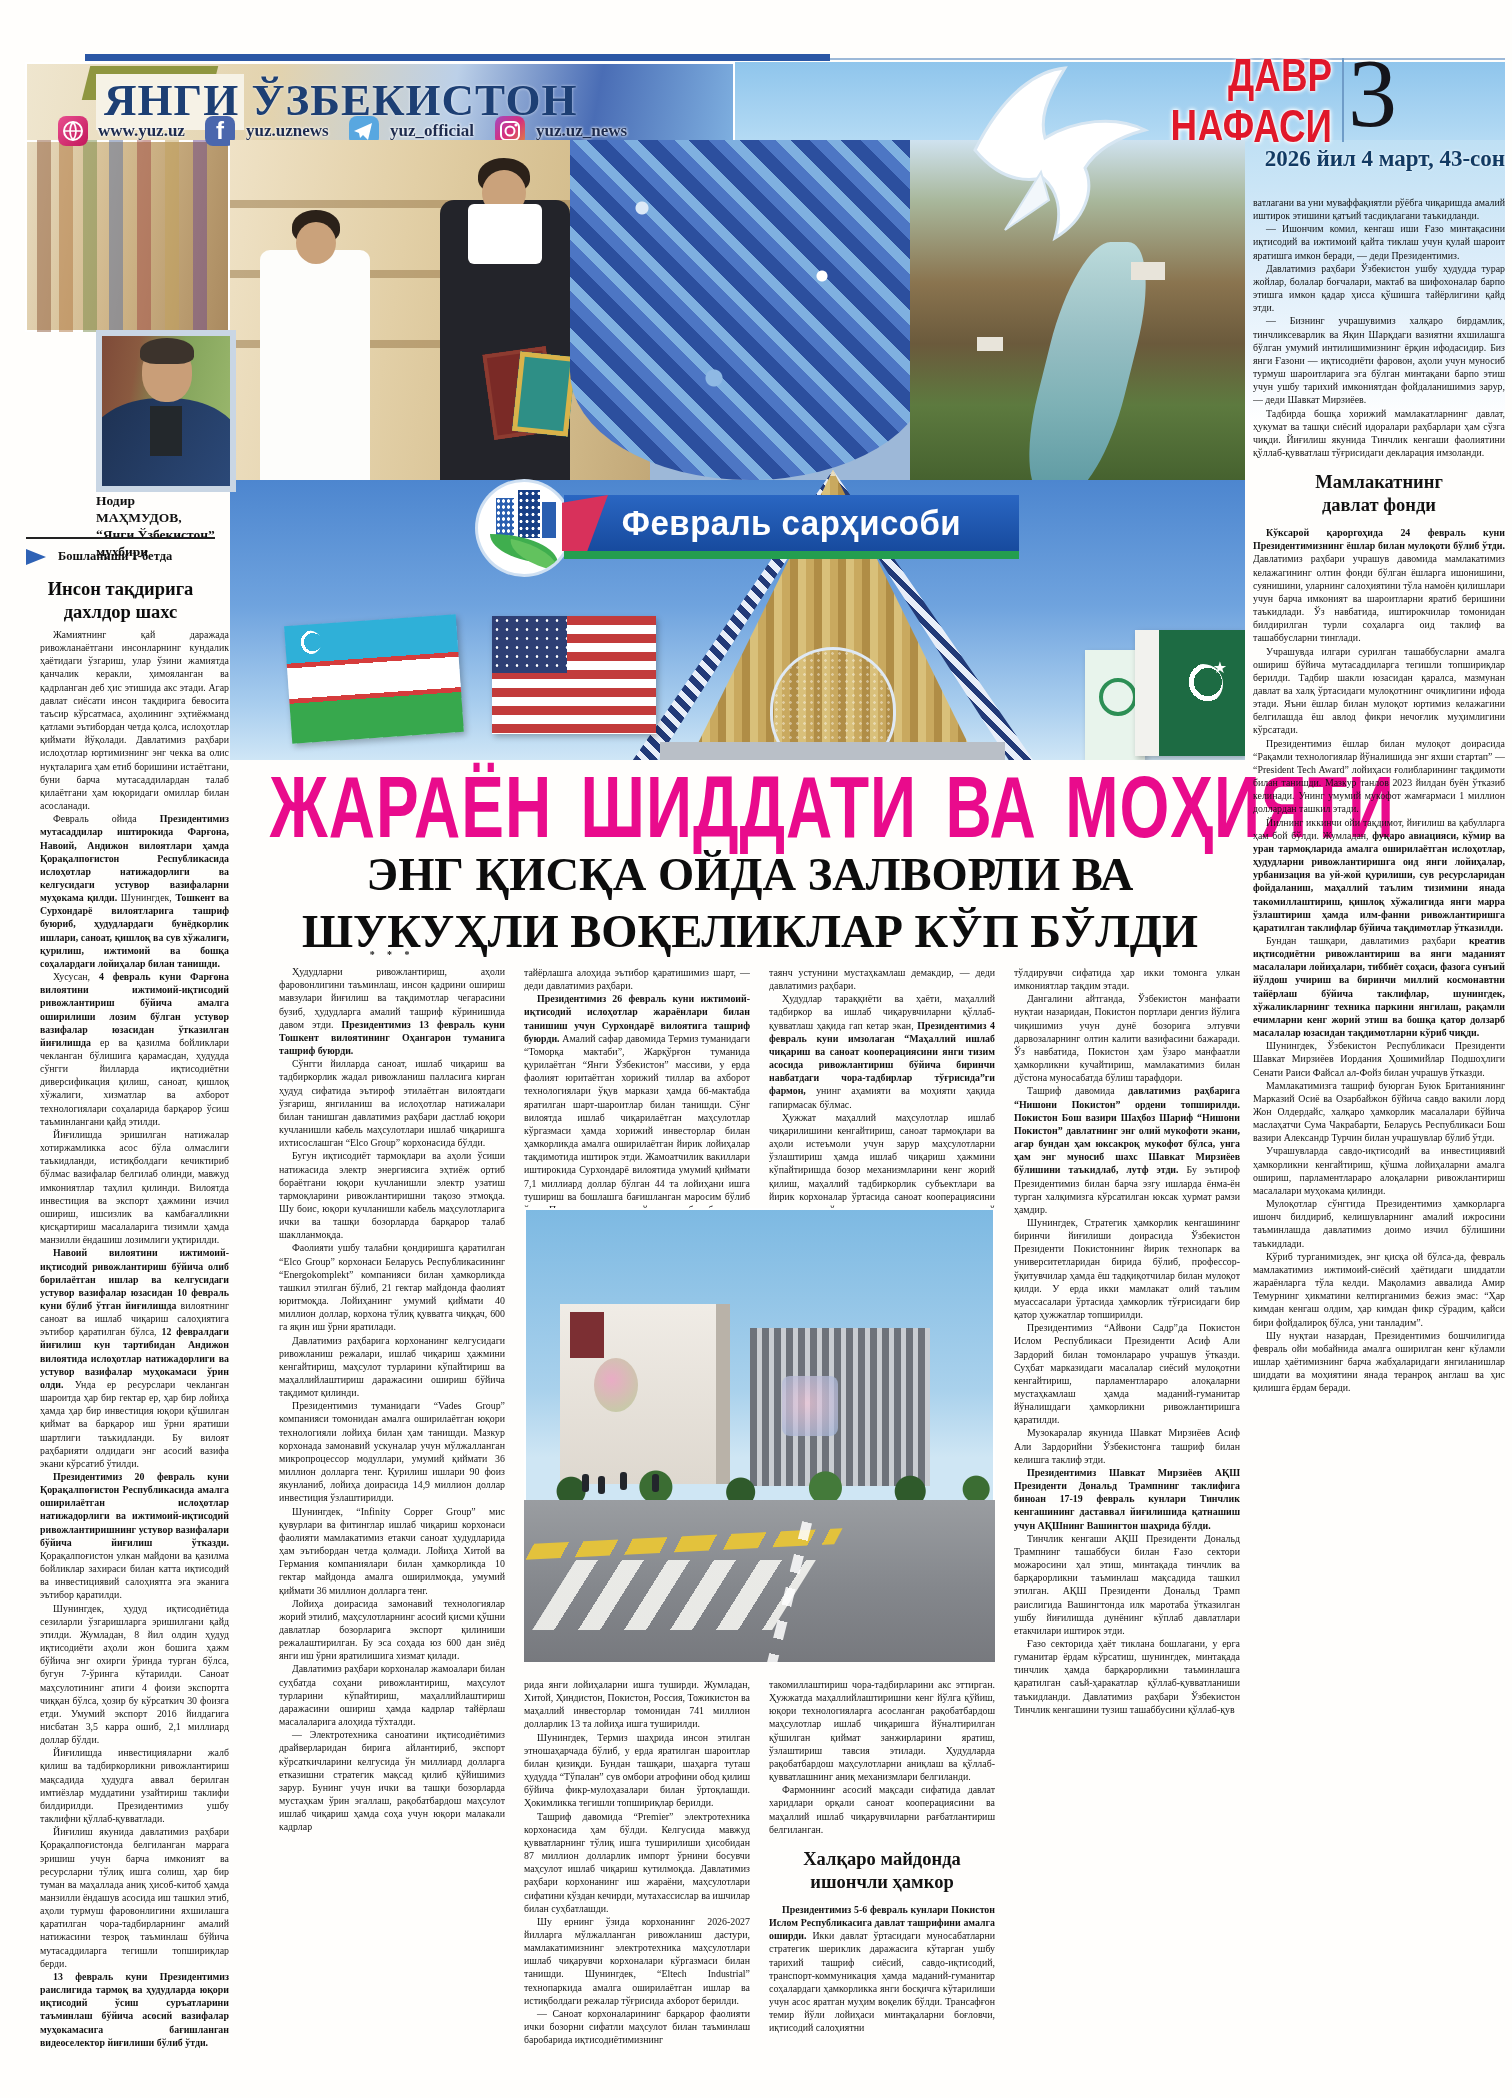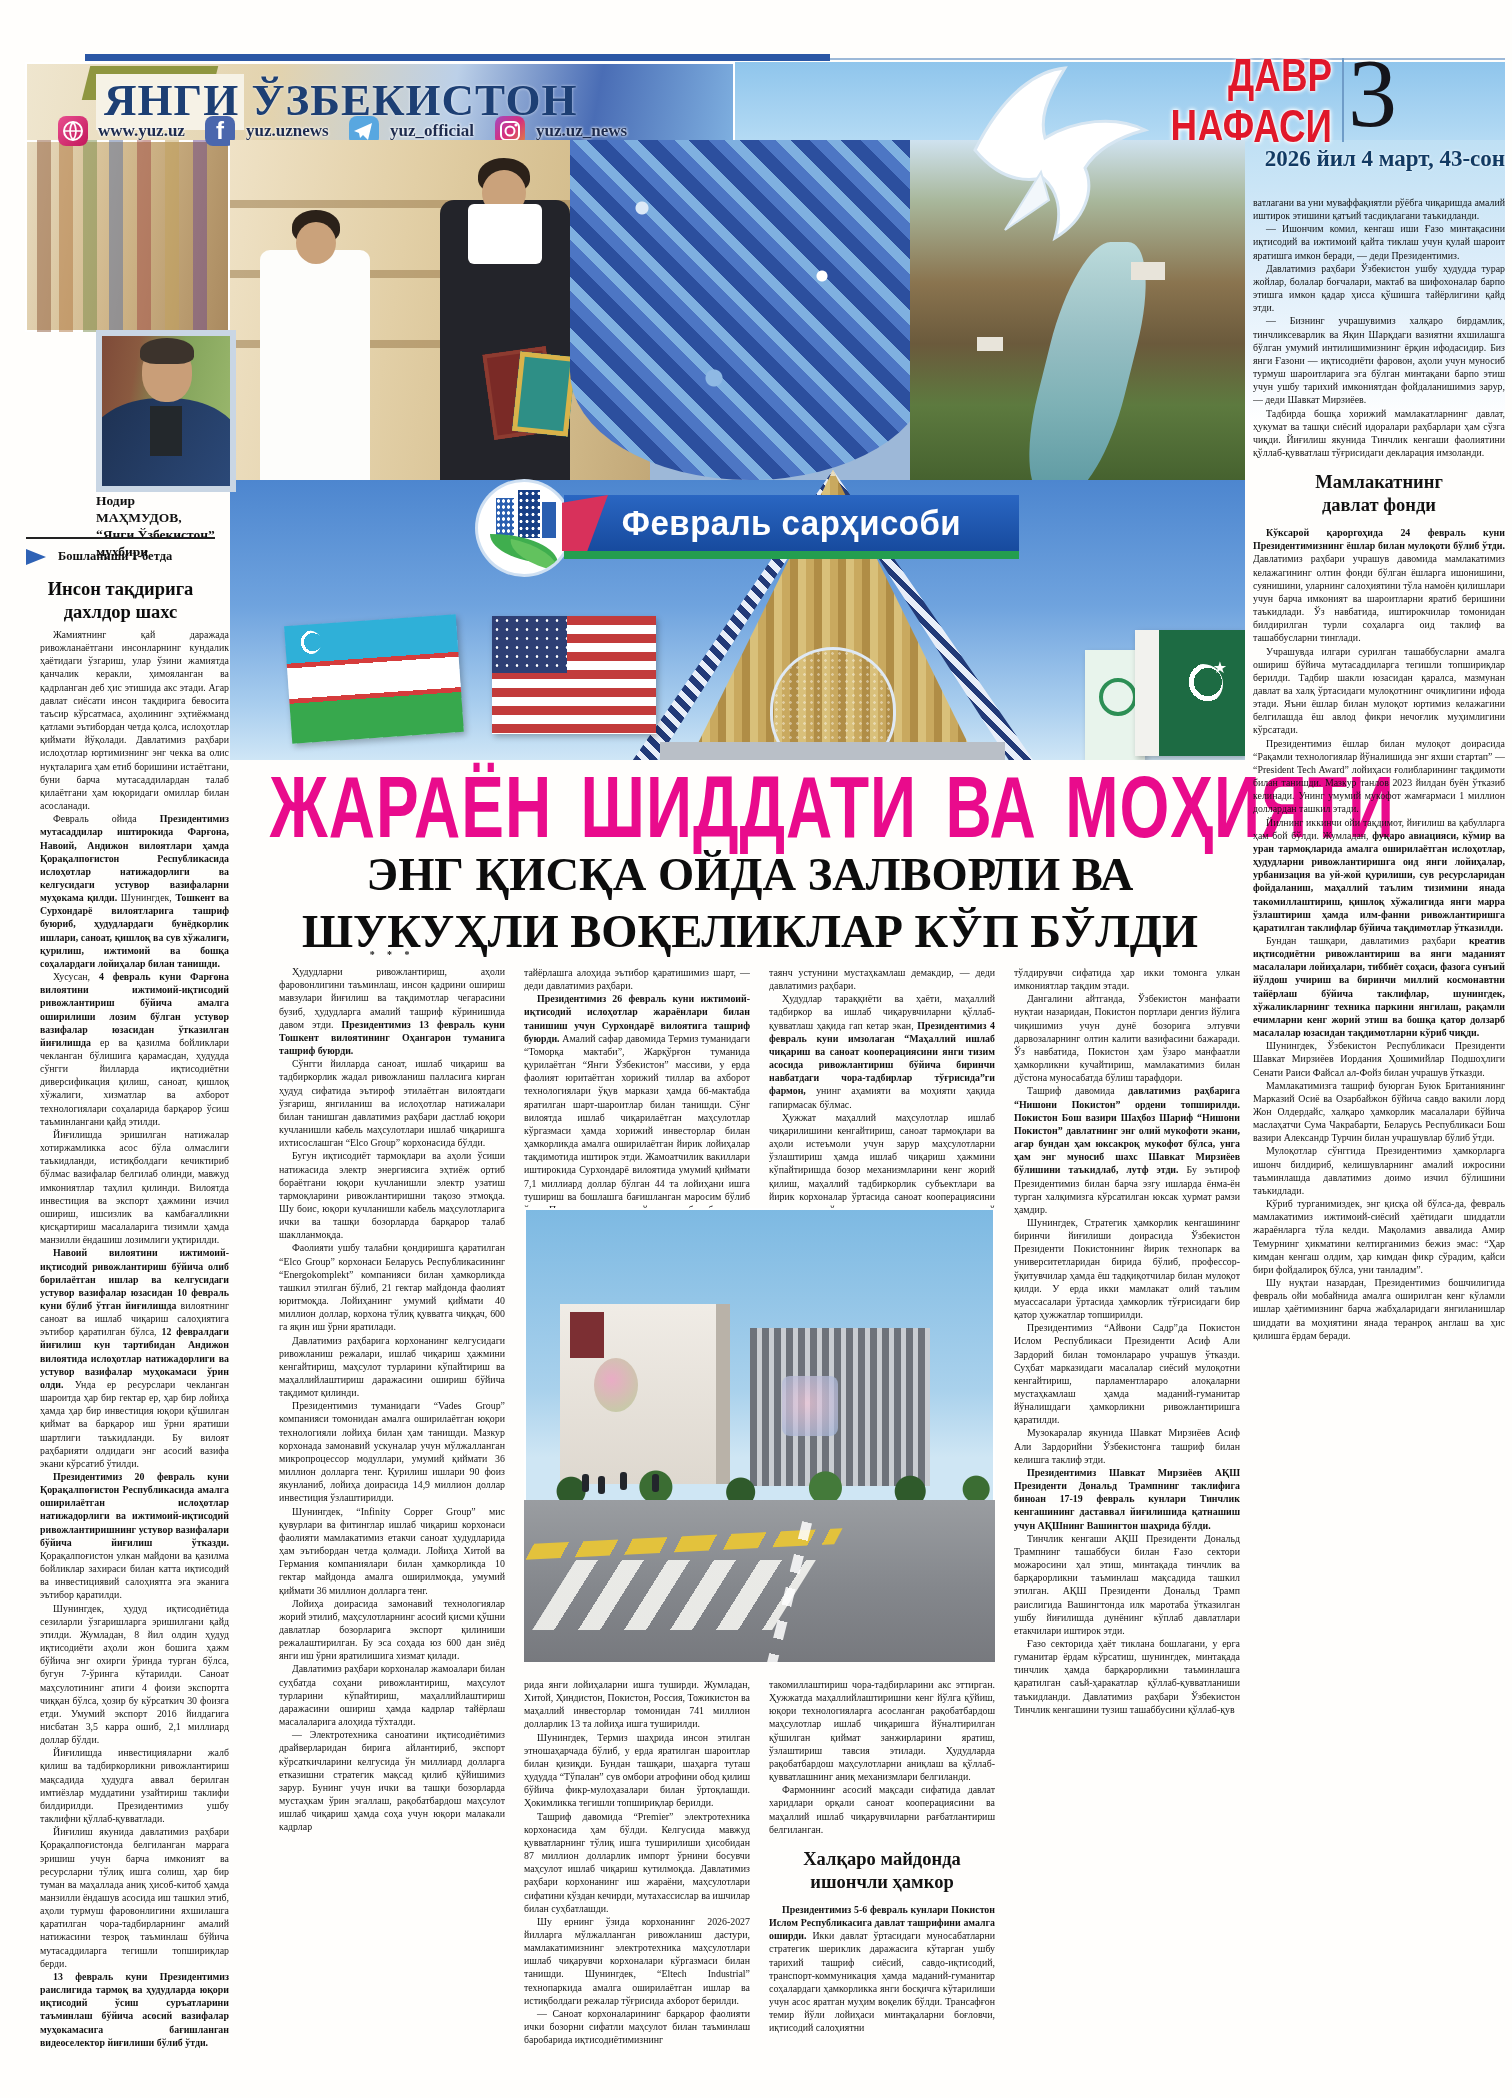--- a/index.html
+++ b/index.html
@@ -381,20 +381,21 @@
       </div>
     <p class="para colhead"><span class="inner" style="display:inline-block;max-width:175px;">Мамлакатнинг давлат фонди</span></p>
     <div>
         <p class="para"><b>Кўксарой қароргоҳида 24 февраль куни Президентимизнинг ёшлар билан мулоқоти бўлиб ўтди.</b> Давлатимиз раҳбари учрашув давомида мамлакатимиз келажагининг олтин фонди бўлган ёшларга ишонишини, суянишини, уларнинг салоҳиятини тўла намоён қилишлари учун барча имконият ва шароитларни яратиб беришини таъкидлади. Ўз навбатида, иштирокчилар томонидан билдирилган турли соҳаларга оид таклиф ва ташаббусларни тинглади.</p>
         <p class="para">Учрашувда илгари сурилган ташаббусларни амалга ошириш бўйича мутасаддиларга тегишли топшириқлар берилди. Тадбир шакли юзасидан қаралса, мазмунан давлат ва халқ ўртасидаги мулоқотнинг очиқлигини ифода этади. Яъни ёшлар билан мулоқот юртимиз келажагини белгилашда ёш авлод фикри нечоғлик муҳимлигини кўрсатади.</p>
         <p class="para">Президентимиз ёшлар билан мулоқот доирасида “Рақамли технологиялар йўналишида энг яхши стартап” — “President Tech Award” лойиҳаси ғолибларининг тақдимоти билан танишди. Мазкур танлов 2023 йилдан буён ўтказиб келинади. Унинг умумий мукофот жамғармаси 1 миллион доллардан ташкил этади.</p>
         <p class="para">Йилнинг иккинчи ойи тақдимот, йиғилиш ва қабулларга ҳам бой бўлди. Жумладан, <b>фуқаро авиацияси, кўмир ва уран тармоқларида амалга оширилаётган ислоҳотлар, ҳудудларни ривожлантиришга оид янги лойиҳалар, урбанизация ва уй-жой қурилиши, сув ресурсларидан фойдаланиш, маҳаллий таълим тизимини янада такомиллаштириш, қишлоқ хўжалигида янги марра ўзлаштириш ҳамда илм-фанни ривожлантиришга қаратилган таклифлар бўйича тақдимотлар ўтказилди.</b></p>
         <p class="para">Бундан ташқари, давлатимиз раҳбари <b>креатив иқтисодиётни ривожлантириш ва янги маданият масалалари лойиҳалари, тиббиёт соҳаси, фазога сунъий йўлдош учириш ва биринчи миллий космонавтни тайёрлаш бўйича таклифлар, шунингдек, хўжаликларнинг техника паркини янгилаш, рақамли ечимларни кенг жорий этиш ва бошқа қатор долзарб масалалар юзасидан тақдимотларни кўриб чиқди.</b></p>
         <p class="para">Шунингдек, Ўзбекистон Республикаси Президенти Шавкат Мирзиёев Иордания Ҳошимийлар Подшоҳлиги Сенати Раиси Файсал ал-Фойз билан учрашув ўтказди.</p>
         <p class="para">Мамлакатимизга ташриф буюрган Буюк Британиянинг Марказий Осиё ва Озарбайжон бўйича савдо вакили лорд Жон Олдердайс, халқаро ҳамкорлик масалалари бўйича маслаҳатчи Сума Чакрабарти, Беларусь Республикаси Бош вазири Александр Турчин билан учрашувлар бўлиб ўтди.</p>
+        <p class="para">Учрашувларда савдо-иқтисодий ва инвестициявий ҳамкорликни кенгайтириш, қўшма лойиҳаларни амалга ошириш, парламентлараро алоқаларни ривожлантириш масалалари муҳокама қилинди.</p>
         <p class="para">Мулоқотлар сўнггида Президентимиз ҳамкорларга ишонч билдириб, келишувларнинг амалий ижросини таъминлашда давлатимиз доимо изчил бўлишини таъкидлади.</p>
         <p class="para">Кўриб турганимиздек, энг қисқа ой бўлса-да, февраль мамлакатимиз ижтимоий-сиёсий ҳаётидаги шиддатли жараёнларга тўла келди. Мақоламиз аввалида Амир Темурнинг ҳикматини келтирганимиз бежиз эмас: “Ҳар кимдан кенгаш олдим, ҳар кимдан фикр сўрадим, қайси бири фойдалироқ бўлса, уни танладим”.</p>
         <p class="para">Шу нуқтаи назардан, Президентимиз бошчилигида февраль ойи мобайнида амалга оширилган кенг кўламли ишлар ҳаётимизнинг барча жабҳаларидаги янгиланишлар шиддати ва моҳиятини янада теранроқ англаш ва ҳис қилишга ёрдам беради.</p>
       </div>
   </div>
 
   <div class="abs bphoto">
     <div class="bp-b1"></div>
     <div class="bp-sign"></div>
     <div class="bp-mural1"></div>

